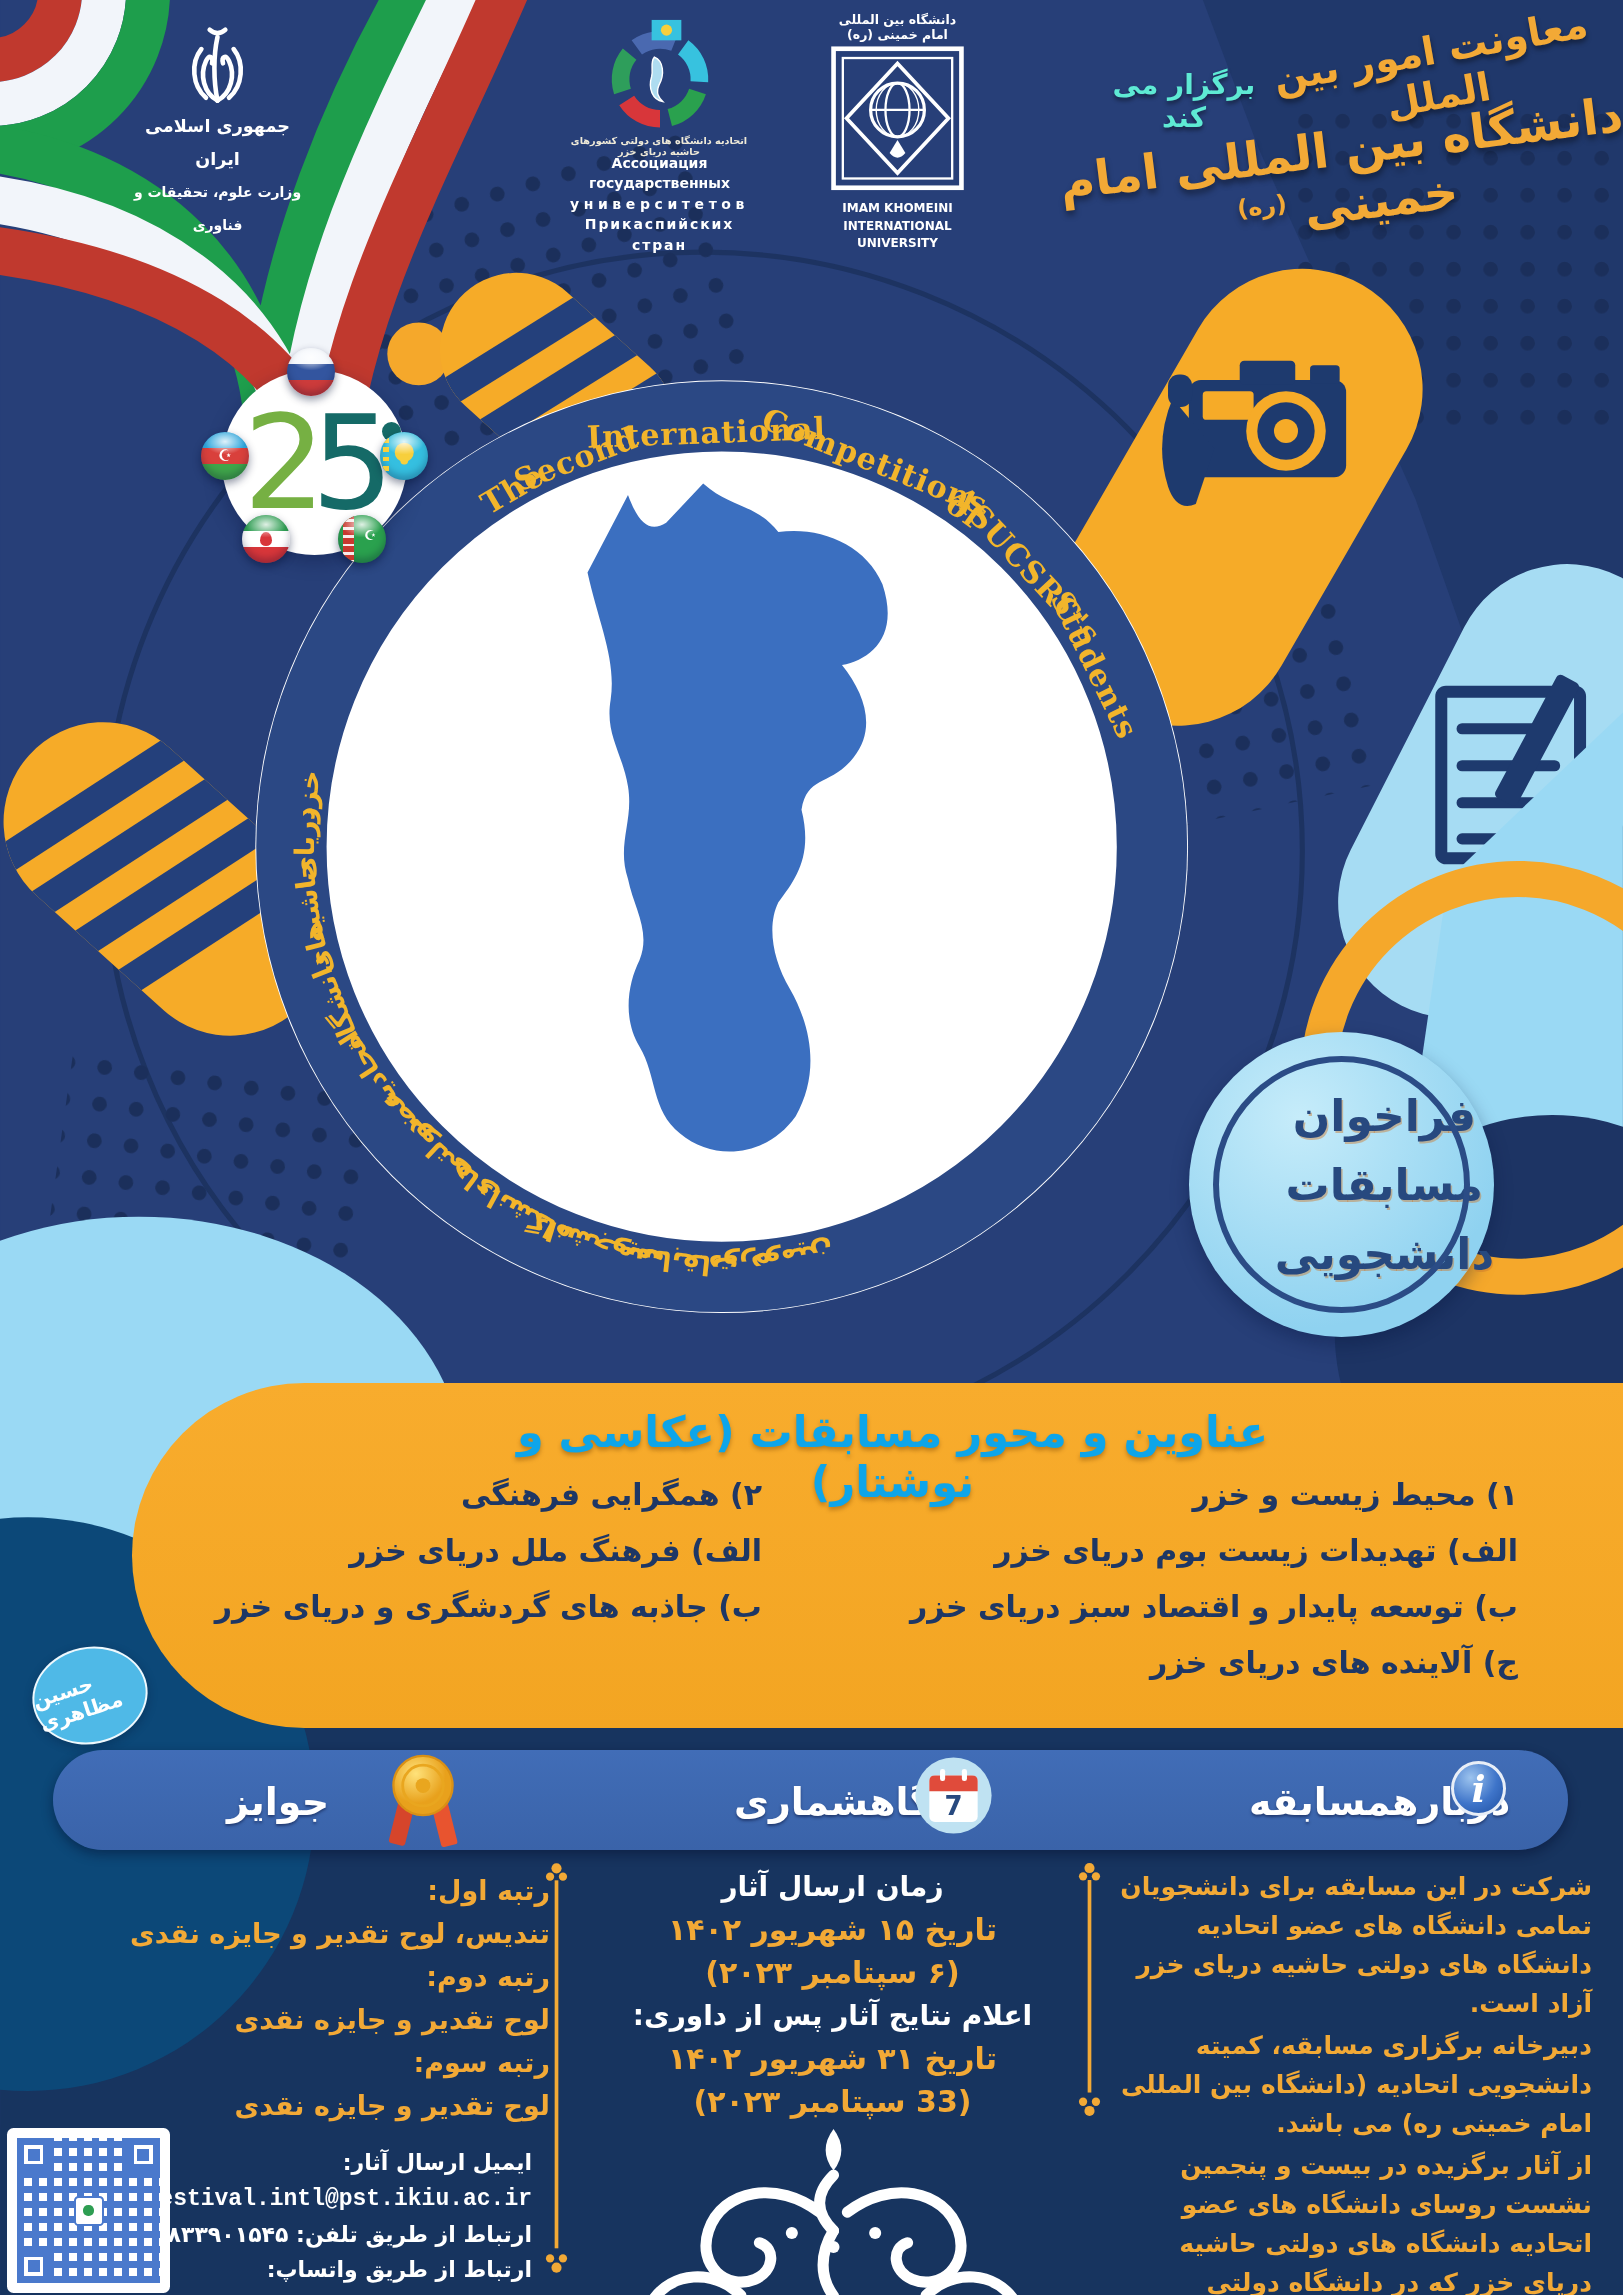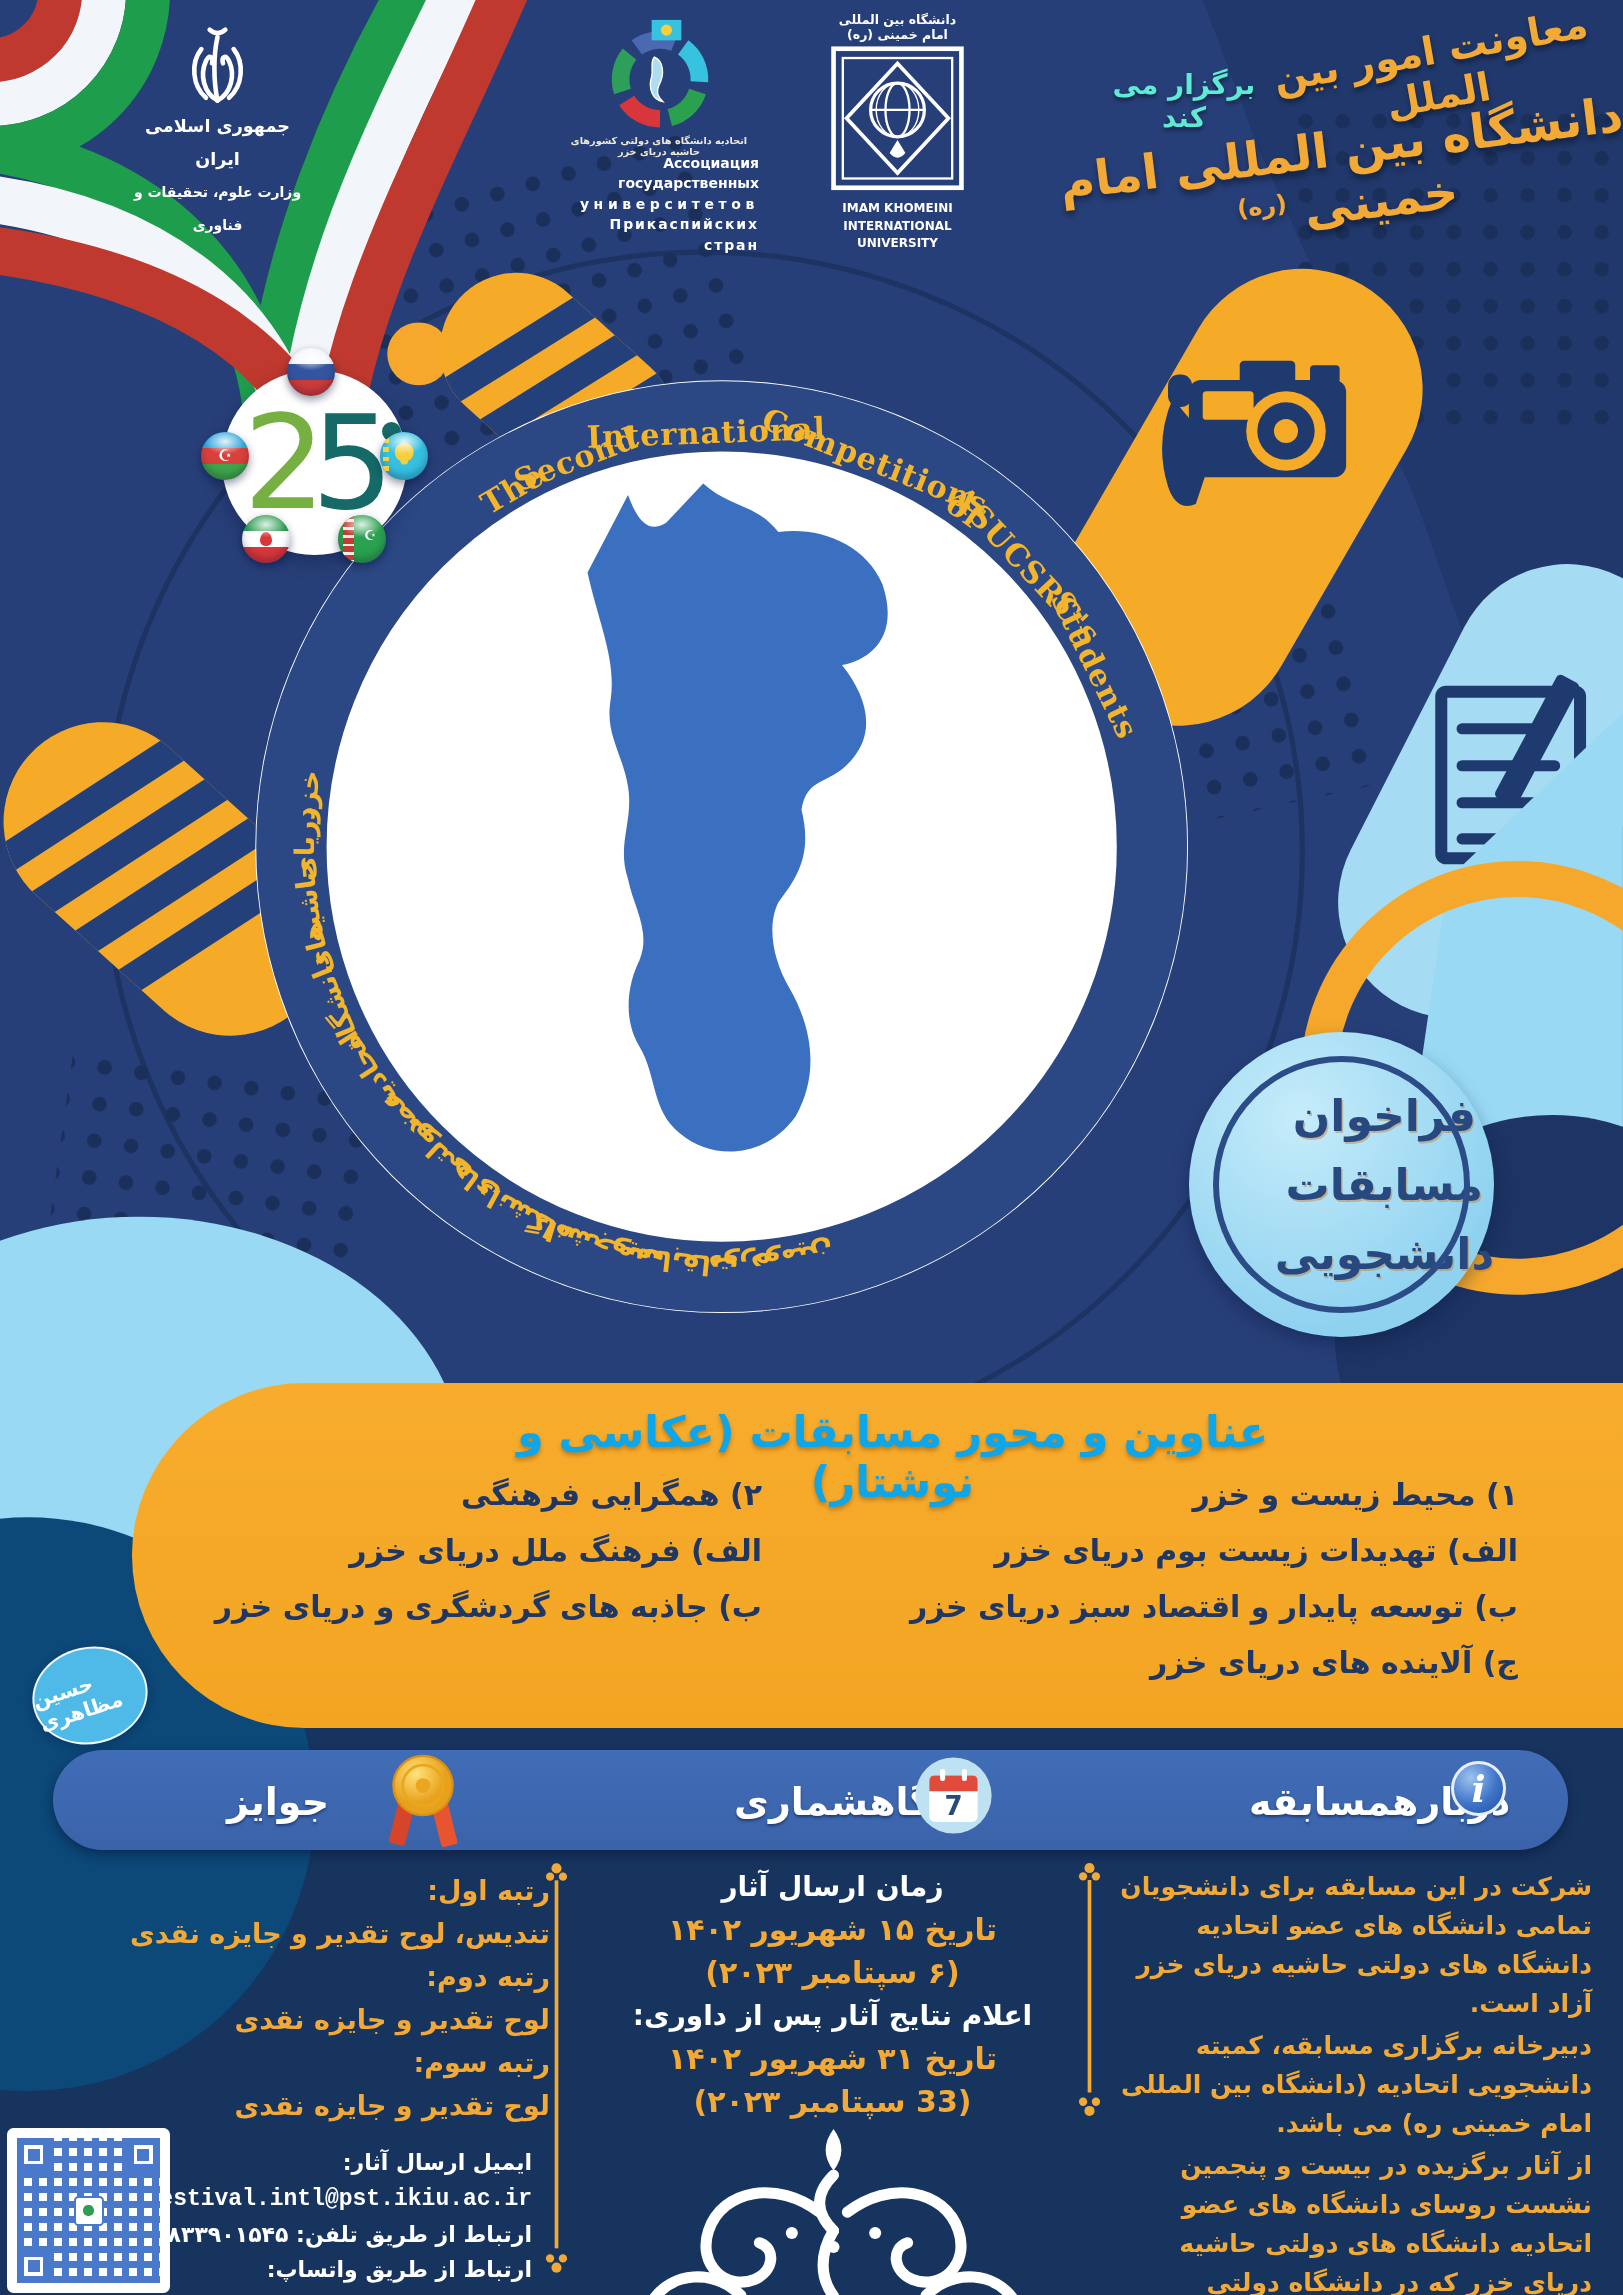--- a/index.html
+++ b/index.html
@@ -90,21 +90,21 @@
   .finder:after{content:"";position:absolute;left:50%;top:50%;transform:translate(-50%,-50%);width:12px;height:12px;background:#4A79CC}
   #qr .f-tl{left:0;top:0}.f-tr{right:0;top:0}.f-bl{left:0;bottom:0}
   #qr .logo{position:absolute;left:50%;top:50%;transform:translate(-50%,-50%);width:30px;height:30px;background:#fff;
     border:2.8px solid #4A79CC;border-radius:4.6px;display:flex;align-items:center;justify-content:center}
   #qr .logo i{width:10.2px;height:10.2px;border-radius:50%;background:#2E9E52}
 
   
   .hdr-caption{font-weight:bold;text-align:center}
   #iran-texts{left:125px;top:110px;width:185px;font-size:17.6px;line-height:33px}
   #assoc-caption{left:569px;top:135px;width:180px;font-size:9.7px;color:#EFEAD8}
-  #assoc-ru{left:560px;top:153px;width:199px;font-size:14px;line-height:20.4px;font-weight:bold;text-align:right}
+  #assoc-ru{left:560px;top:153px;width:199px;font-size:14px;line-height:20.4px;font-weight:bold;text-align:center}
   #ikiu-block{left:828px;top:11.6px}
   #organizer-calligraphy1{left:1245px;top:28px;width:379px;text-align:center;font-weight:bold;font-size:39px;color:#F2A936;
     transform:rotate(-10deg);text-shadow:0 3.7px 5.6px rgba(0,0,0,.4)}
   #organizer-calligraphy2{left:1060px;top:120px;width:569px;text-align:center;font-weight:bold;font-size:48px;color:#F2A936;
     transform:rotate(-7deg);text-shadow:0 4.6px 6.5px rgba(0,0,0,.4)}
   #organizer-calligraphy2 .ra{font-size:24px;vertical-align:super}
   #organizer-action{left:1087px;top:68px;width:194px;text-align:center;font-weight:bold;font-size:28px;color:#5eead4;
     text-shadow:0 2.8px 4.6px rgba(0,0,0,.45)}
 </style>
 </head>

